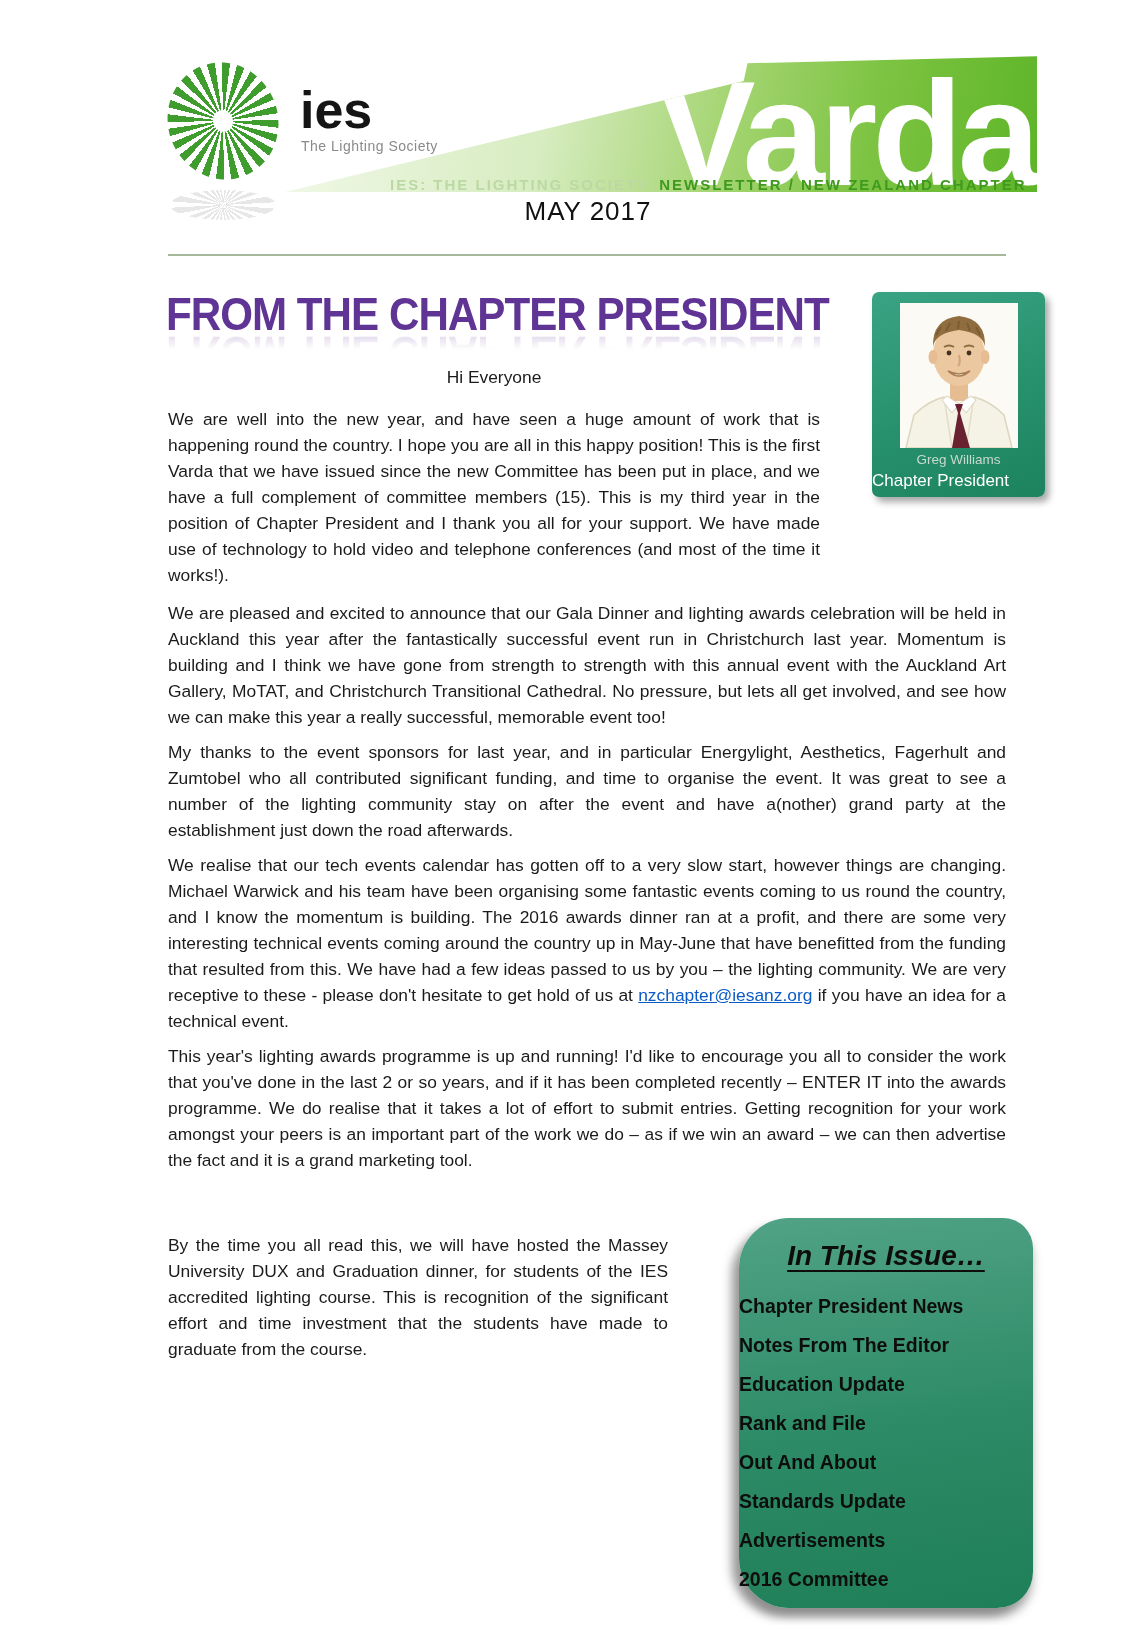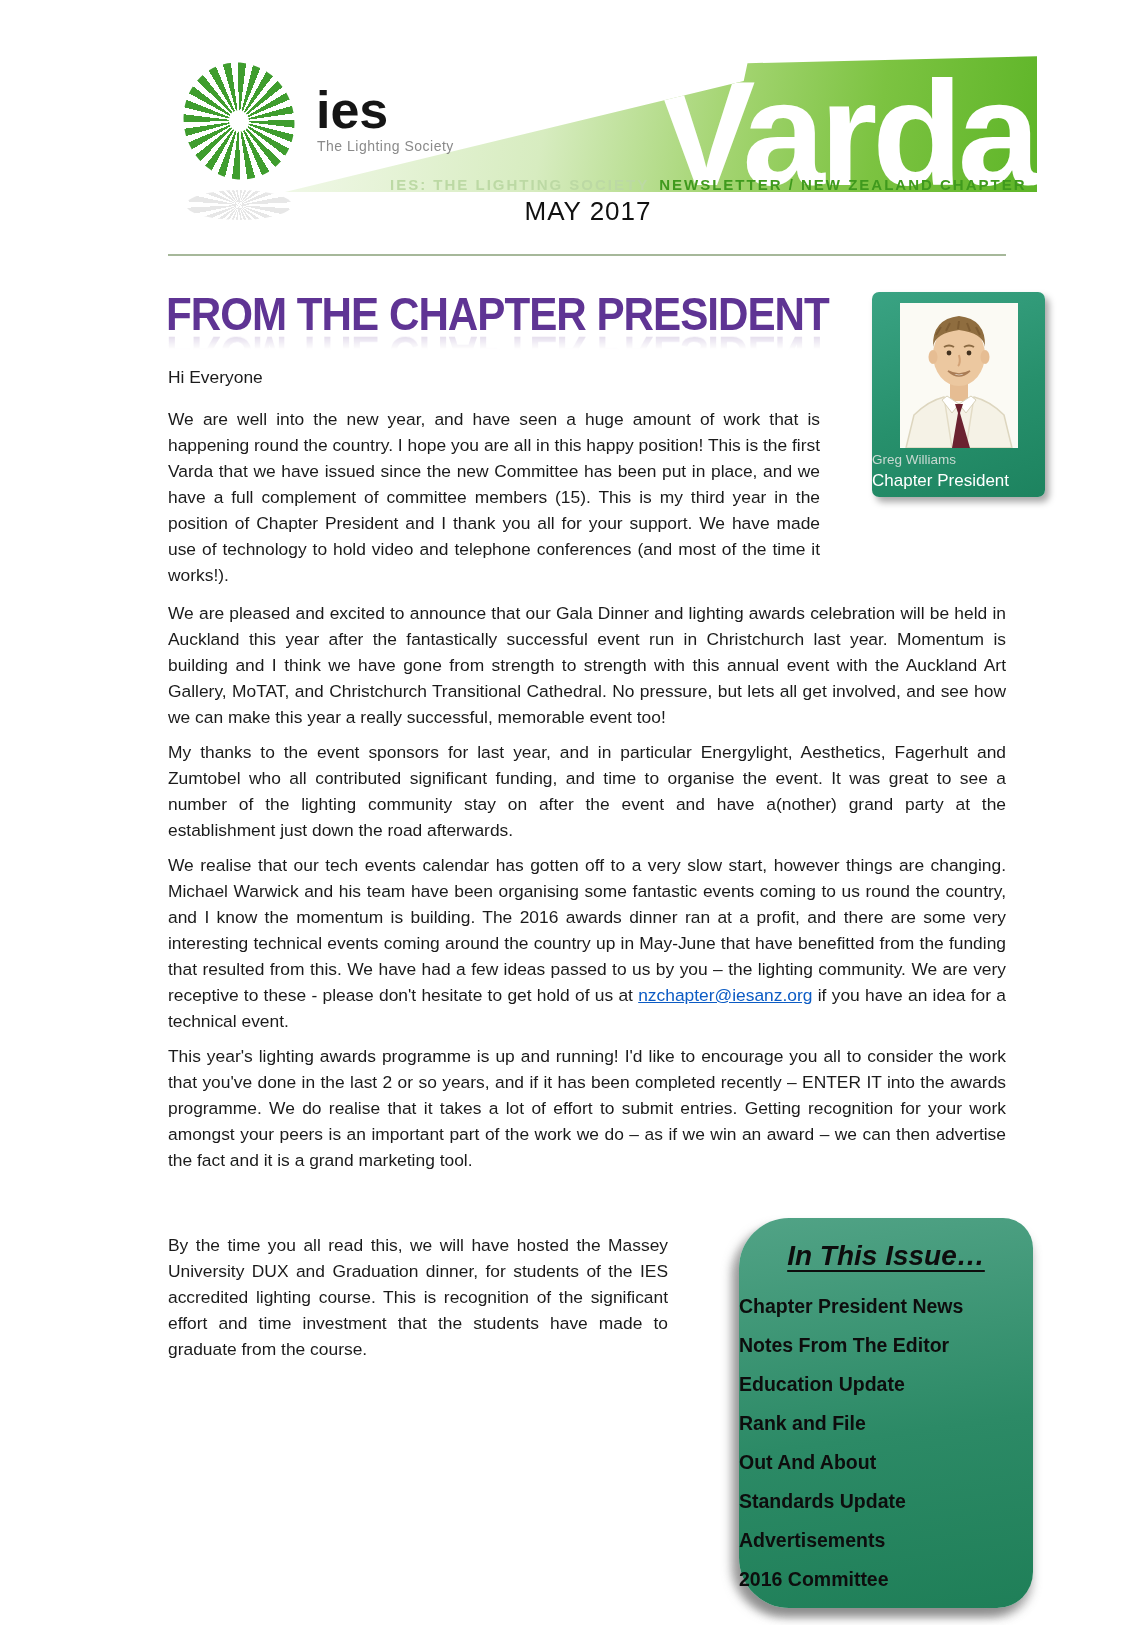--- a/index.html
+++ b/index.html
@@ -10,21 +10,21 @@
   
   .banner{
     position:absolute;left:285px;top:55px;width:752px;height:137px;
     background:linear-gradient(100deg,#f2f9ea 0%,#d7ecc0 35%,#a5d573 58%,#7cc341 78%,#5eb528 100%);
     clip-path:polygon(0% 100%,61% 19%,61.5% 6%,100% 1%,100% 100%);
   }
   .banner-word{
     position:absolute;right:2px;bottom:-16px;
     font-size:148px;font-weight:bold;line-height:1;letter-spacing:-5px;color:#ffffff;
   }
-  .logo{position:absolute;left:184px;top:62px;width:300px;height:160px;}
+  .logo{position:absolute;left:168px;top:62px;width:300px;height:160px;}
   .burst{
     position:absolute;left:0;top:0;width:110px;height:118px;border-radius:50%;
     background:repeating-conic-gradient(from 4deg,#3f9d2e 0deg 8deg,#ffffff 8deg 15deg);
     transform:rotate(-20deg);
   }
   .burst::after{content:"";position:absolute;inset:41%;background:#ffffff;border-radius:50%;}
   .burst-refl{
     position:absolute;left:2px;top:128px;width:106px;height:30px;border-radius:50%;
     background:repeating-conic-gradient(from 4deg,#d4d4d4 0deg 8deg,#ffffff 8deg 15deg);
     opacity:.55;filter:blur(.5px);
@@ -52,29 +52,29 @@
   
   .photo-card{
     position:absolute;left:872px;top:292px;width:173px;height:205px;
     background:linear-gradient(160deg,#3aa383 0%,#27906c 55%,#1d835f 100%);
     border-radius:7px;box-shadow:4px 5px 7px rgba(0,0,0,.35);
   }
   .photo{
     position:absolute;left:28px;top:11px;width:118px;height:145px;background:#fdfdf8;overflow:hidden;
   }
   .photo svg{display:block;}
-  .photo-name{position:absolute;left:0;top:160px;width:100%;font-size:13.5px;color:#c8d9d1;}
+  .photo-name{position:absolute;left:0;top:160px;width:100%;text-align:center;font-size:13.5px;color:#c8d9d1;}
   .photo-role{position:absolute;left:0;top:179px;width:100%;text-align:left;font-size:17px;color:#ffffff;}
   
   .bodytext p{
     margin:0 0 9px 0;font-size:17.4px;line-height:26px;color:#1b1b1b;
     text-align:justify;
   }
   .intro-block{position:absolute;left:168px;top:364px;width:652px;}
-  .intro-block .greet{margin-bottom:16px;text-align:left;}
+  .intro-block .greet{margin-bottom:16px;text-align:center;}
   .main-block{position:absolute;left:168px;top:600px;width:838px;}
   .left-col{position:absolute;left:168px;top:1232px;width:500px;}
   .left-col p{margin-bottom:14px;}
   .email-link{color:#0b5bc4;text-decoration:underline;cursor:pointer;}
   
   .issue-box{
     position:absolute;left:739px;top:1218px;width:294px;height:390px;
     background:linear-gradient(172deg,#51a386 0%,#2c8a66 55%,#1f7f58 100%);
     border-radius:50px 30px 36px 50px;
     box-shadow:-8px 8px 10px rgba(100,100,100,.55),0 9px 10px rgba(110,110,110,.45);

